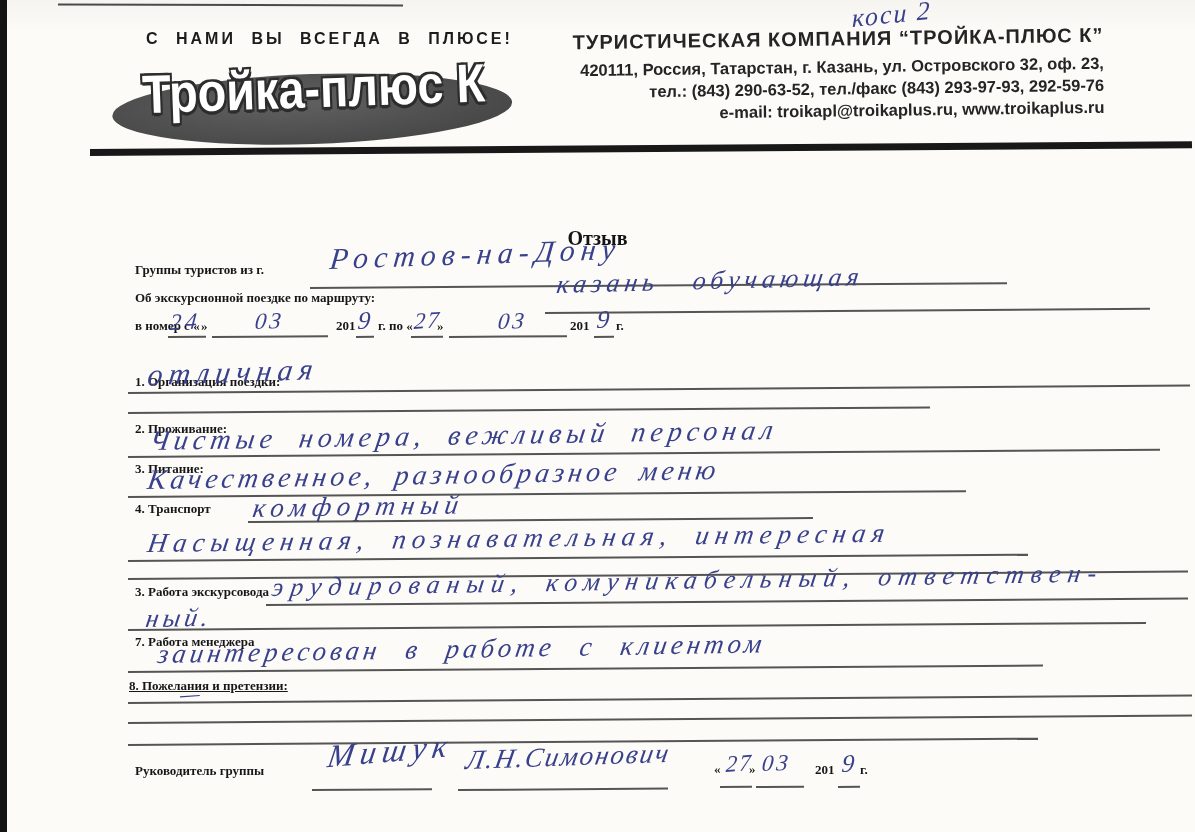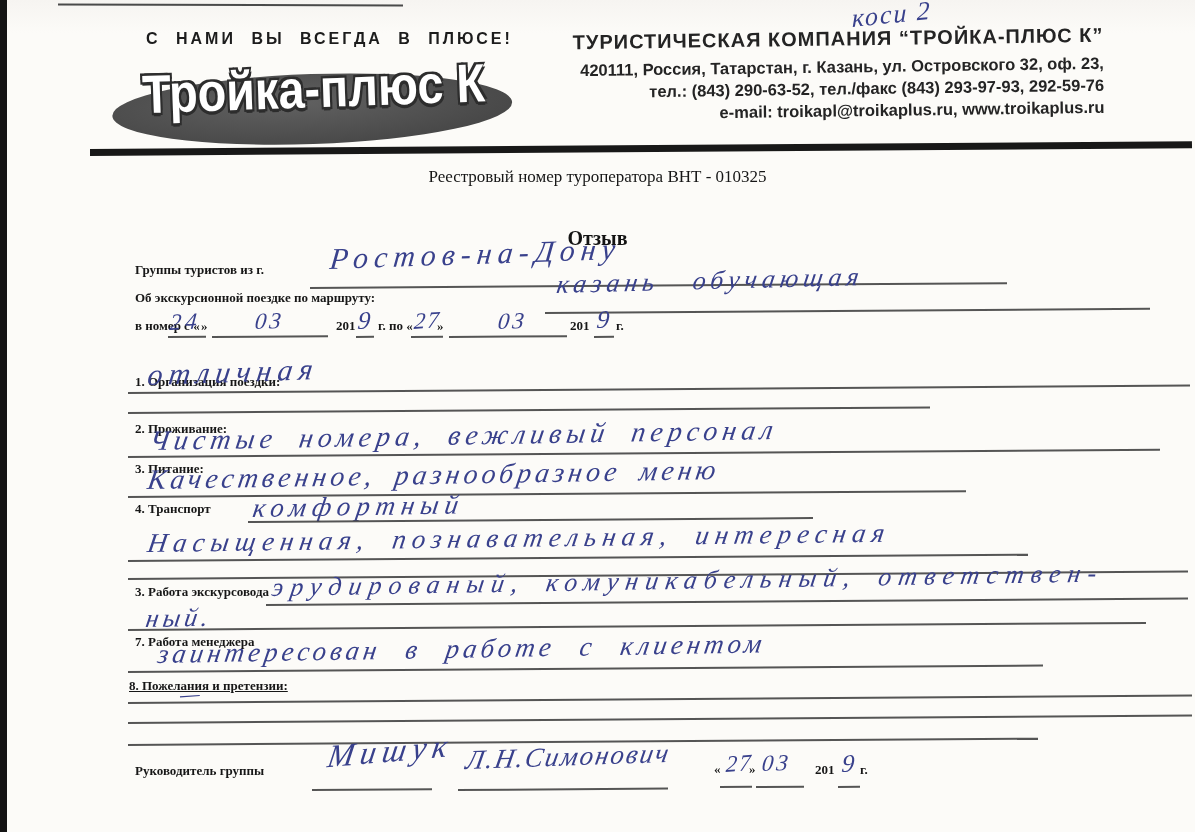--- a/index.html
+++ b/index.html
@@ -62,21 +62,20 @@
   <div class="hw" style="left:852px; top:6px; font-size:26px; letter-spacing:2px; transform:rotate(-6deg) skewX(-6deg);">коси 2</div>
 
   <div class="company">
     <div class="c-title">ТУРИСТИЧЕСКАЯ КОМПАНИЯ “ТРОЙКА-ПЛЮС К”</div>
     <div class="c-line">420111, Россия, Татарстан, г. Казань, ул. Островского 32, оф. 23,</div>
     <div class="c-line">тел.: (843) 290-63-52, тел./факс (843) 293-97-93, 292-59-76</div>
     <div class="c-line">e-mail: troikapl@troikaplus.ru, www.troikaplus.ru</div>
   </div>
 
   <div class="bar"></div>
-  <div class="registry">Реестровый номер туроператора ВНТ - 010325</div>
 
   <div class="form-title">Отзыв</div>
 
   <div class="lbl" style="left:135px; top:262px;">Группы туристов из г.</div>
   <div class="hw" style="left:330px; top:244px; font-size:30px; letter-spacing:6px; transform:rotate(-2deg) skewX(-8deg);">Ростов-на-Дону</div>
   <div class="rule" style="left:310px; top:287px; width:697px;"></div>
 
   <div class="lbl" style="left:135px; top:290px;">Об экскурсионной поездке по маршруту:</div>
   <div class="hw" style="left:557px; top:272px; font-size:26px; letter-spacing:5px; word-spacing:22px; transform:rotate(-1.5deg) skewX(-10deg);">казань обучающая</div>
   <div class="rule" style="left:545px; top:312px; width:605px;"></div>

